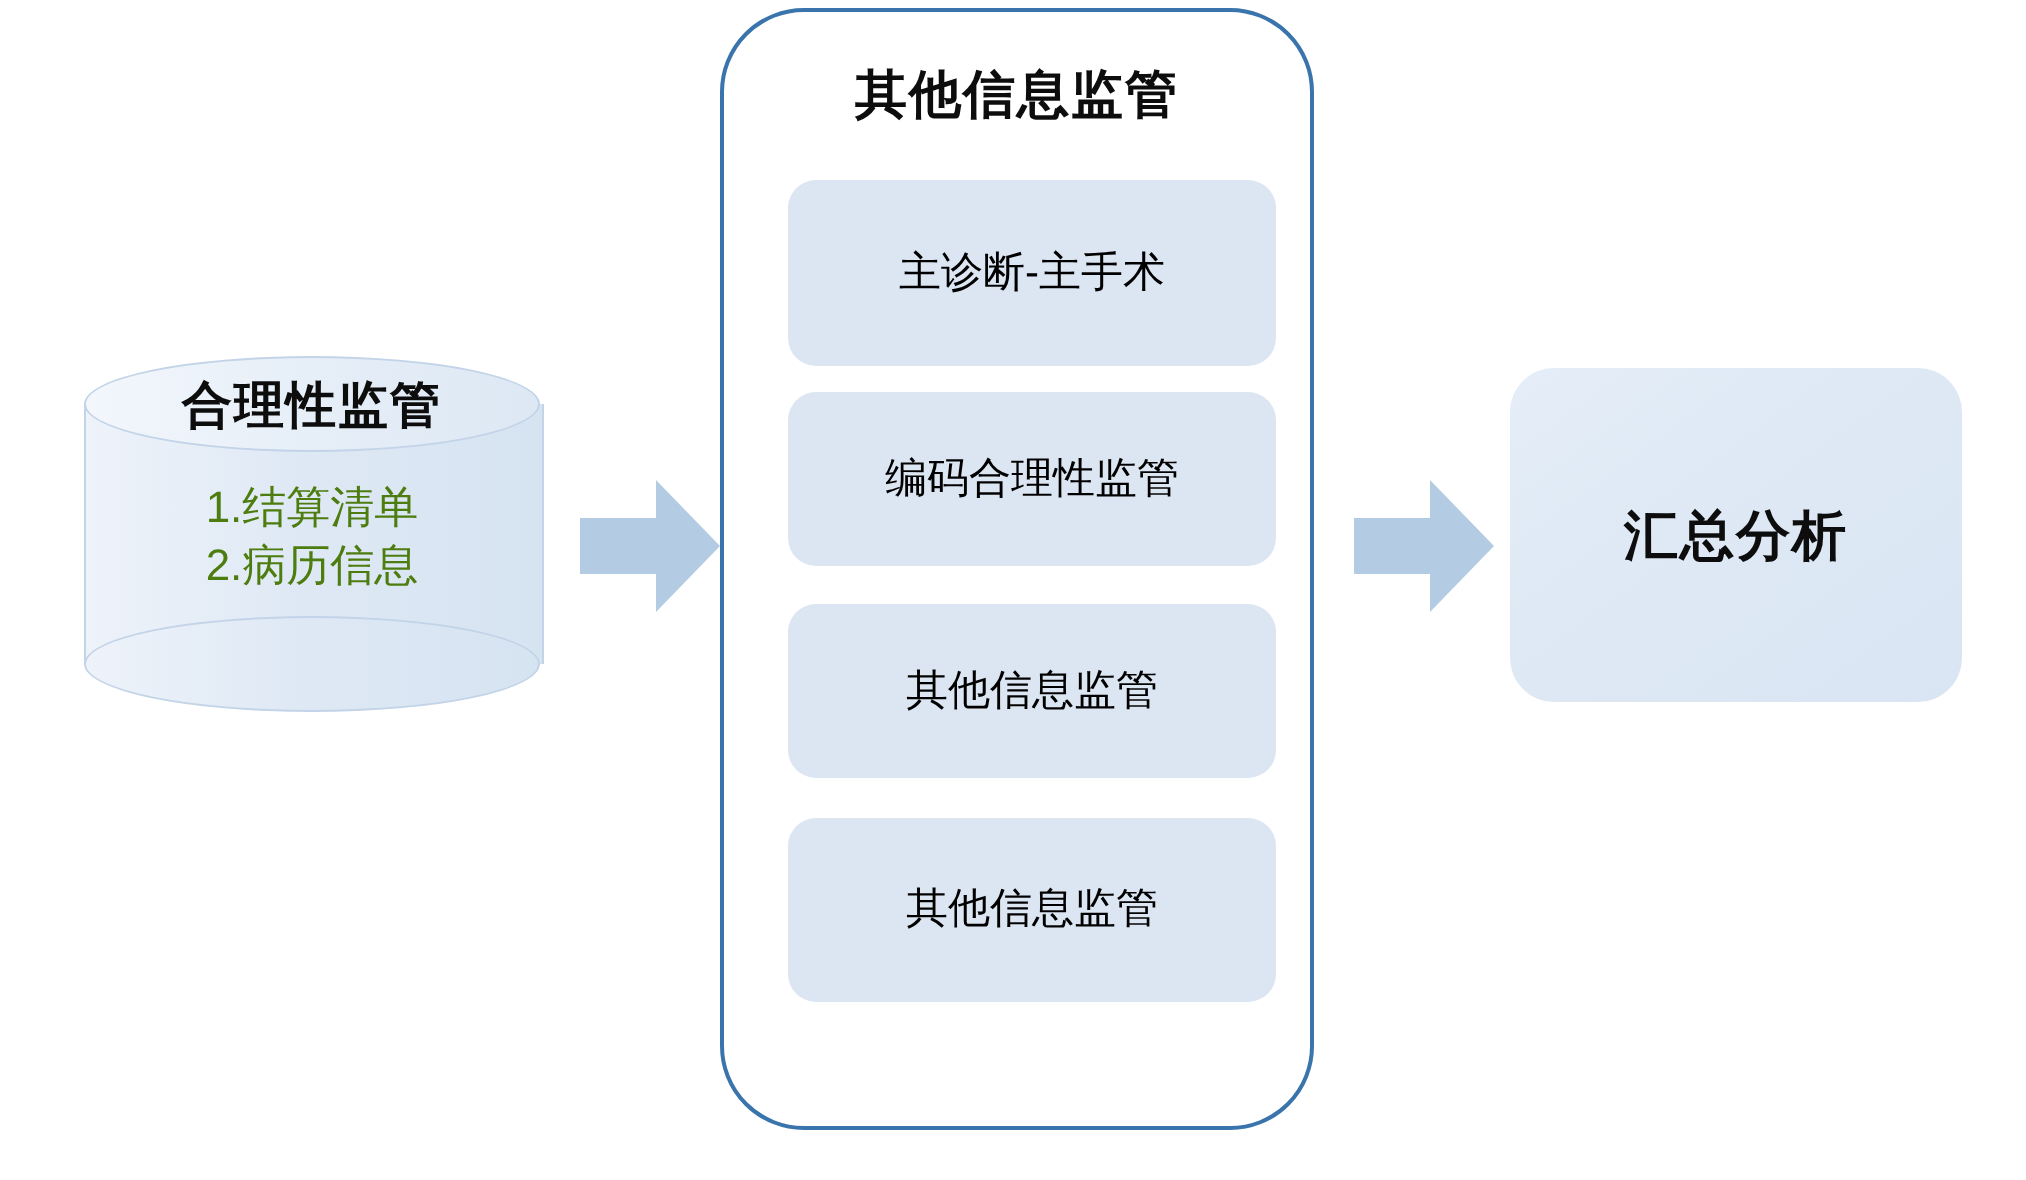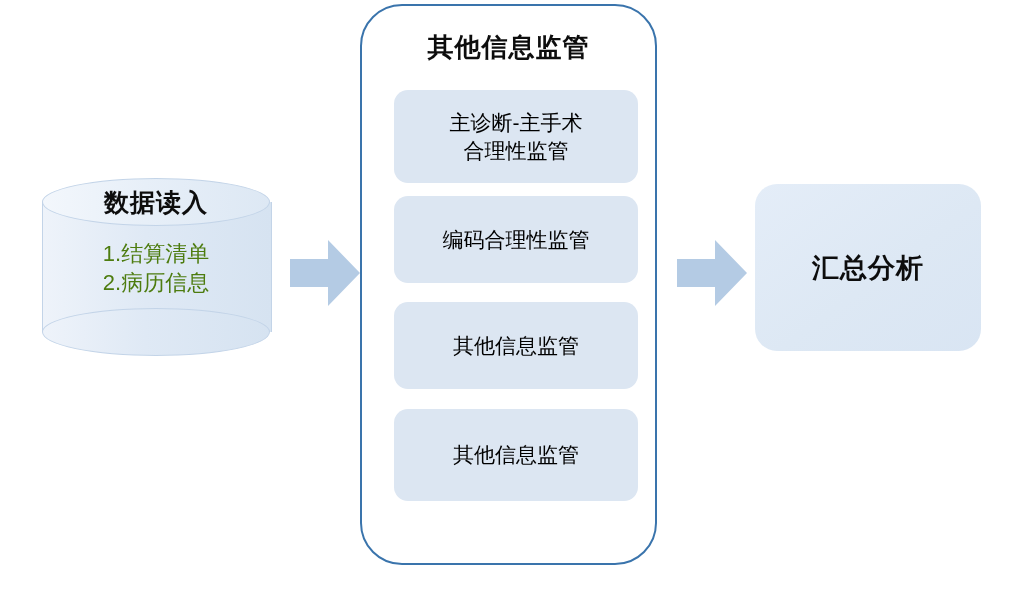--- a/index.html
+++ b/index.html
@@ -157,42 +157,41 @@
 </head>
 <body>
 
 <div id="canvas">
 
   <div id="db-node" class="node">
     <div class="cyl-body"></div>
     <div class="cyl-bottom"></div>
     <div class="cyl-top"></div>
     <div class="cyl-text">
-      <div class="cyl-title">数据读入</div>
+      <div class="cyl-title">合理性监管</div>
       <div class="cyl-lines">
         <div>1.结算清单</div>
         <div>2.病历信息</div>
       </div>
     </div>
   </div>
 
   <div class="arrow" style="left:288px; top:237px; width:74px; height:72px;">
     <svg width="74" height="72" viewBox="0 0 74 72">
       <polygon points="2,22 40,22 40,3 72,36 40,69 40,50 2,50" fill="#b4cbe4"></polygon>
     </svg>
   </div>
 
   <div id="center-container"></div>
 
   <div id="center-title" class="node">其他信息监管</div>
 
   <div id="sub-box-0" class="sub-box node">
     <div>
       <div>主诊断-主手术</div>
-      <div>合理性监管</div>
     </div>
   </div>
 
   <div id="sub-box-1" class="sub-box node">
     <div>编码合理性监管</div>
   </div>
 
   <div id="sub-box-2" class="sub-box node">
     <div>其他信息监管</div>
   </div>

